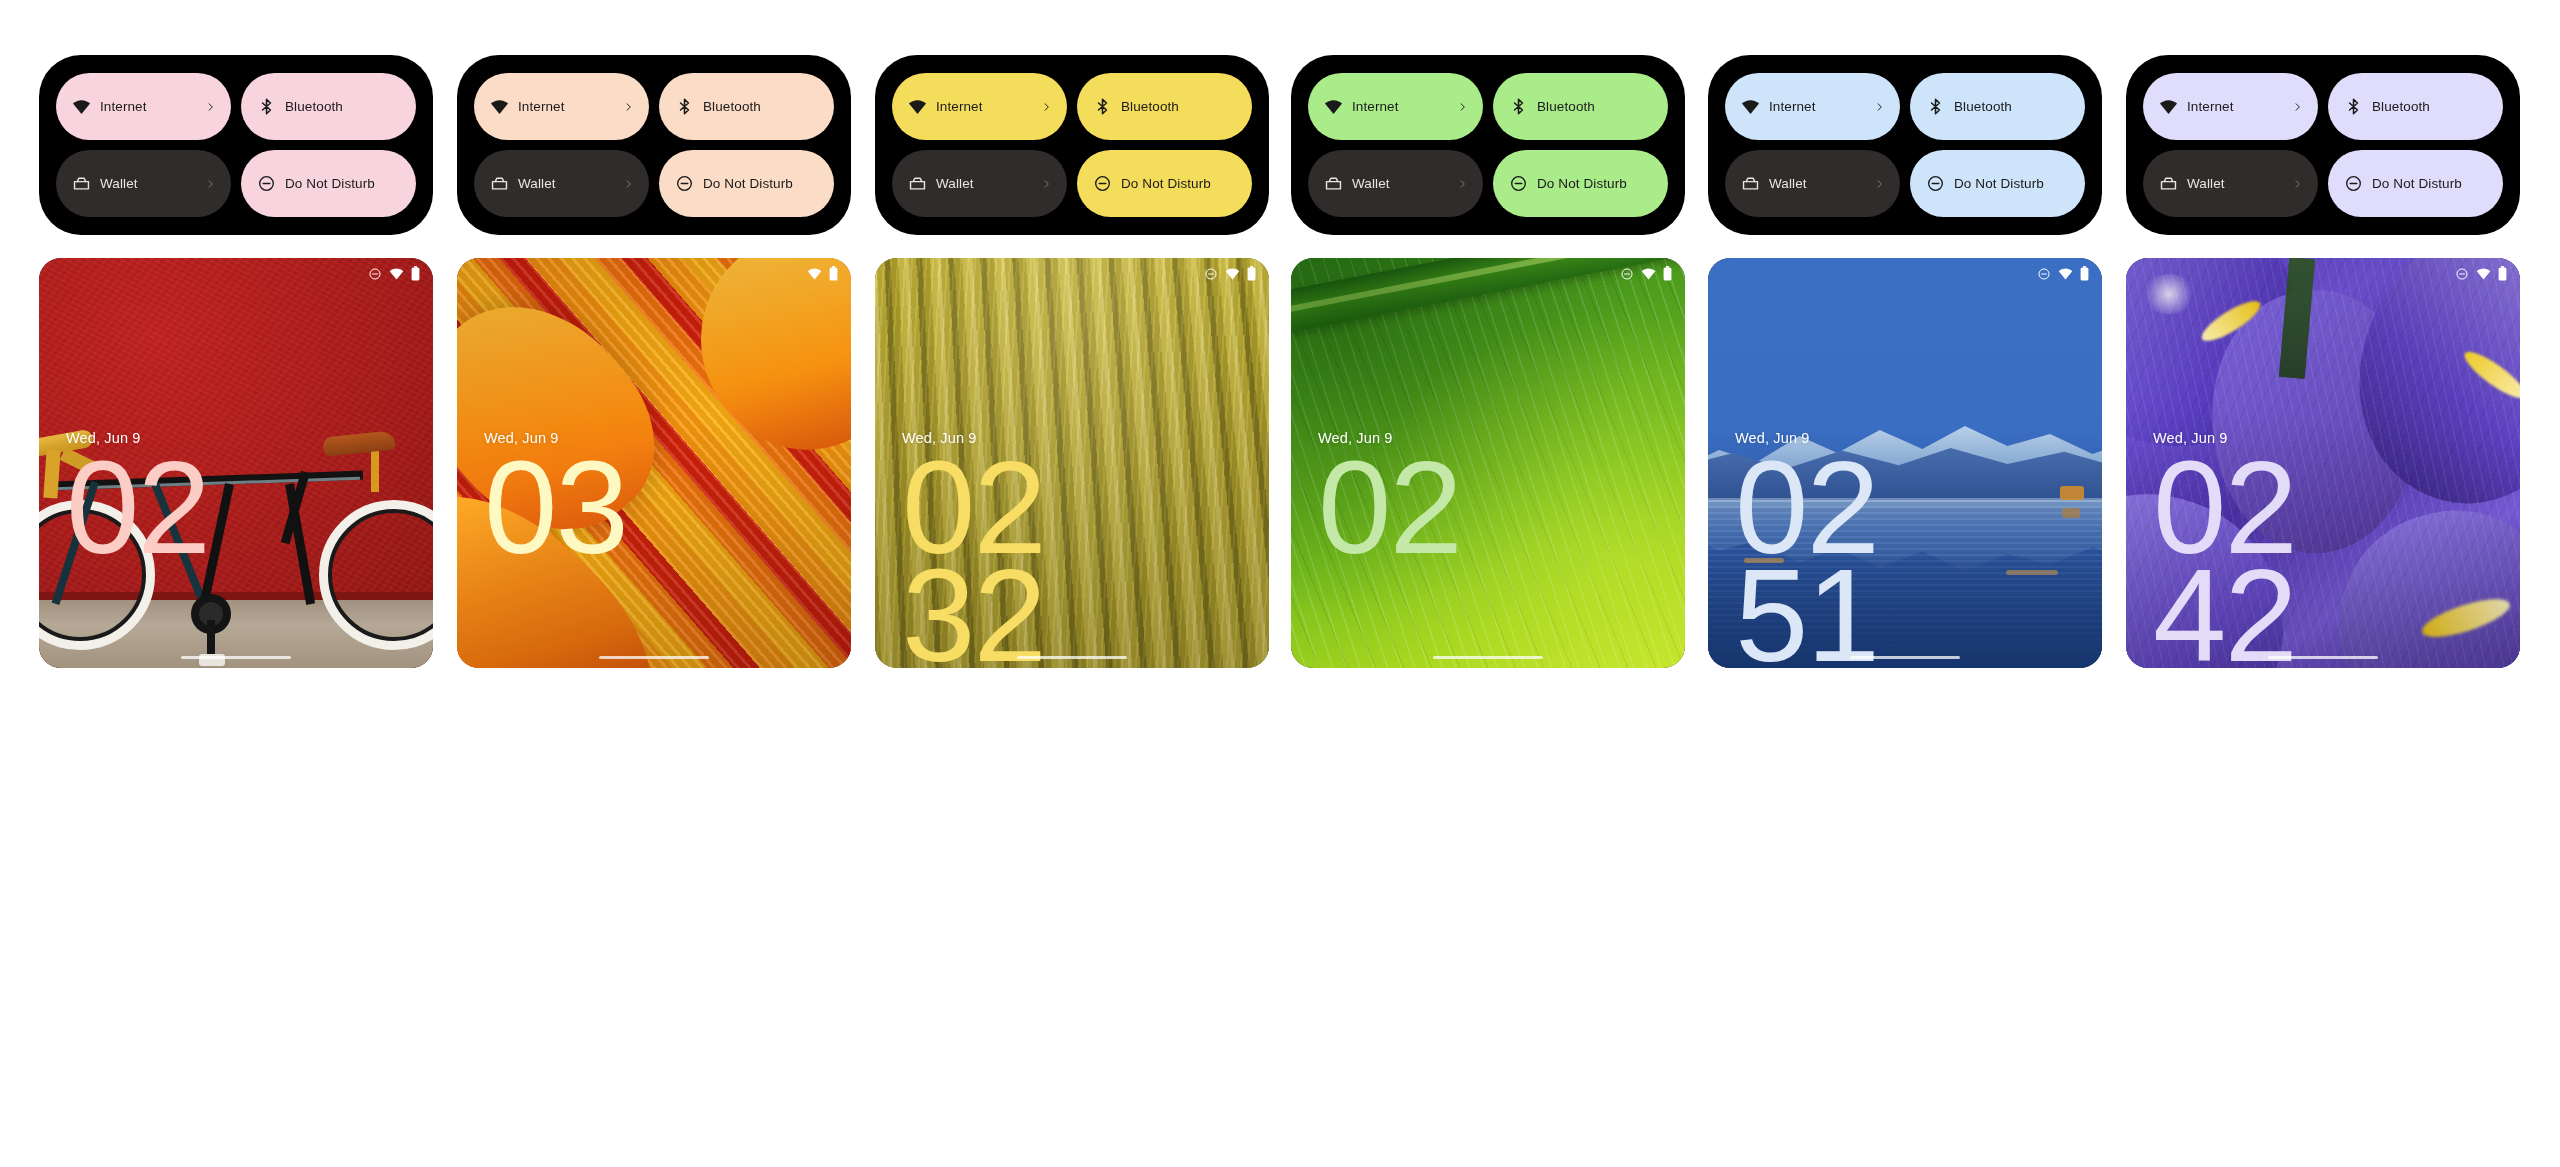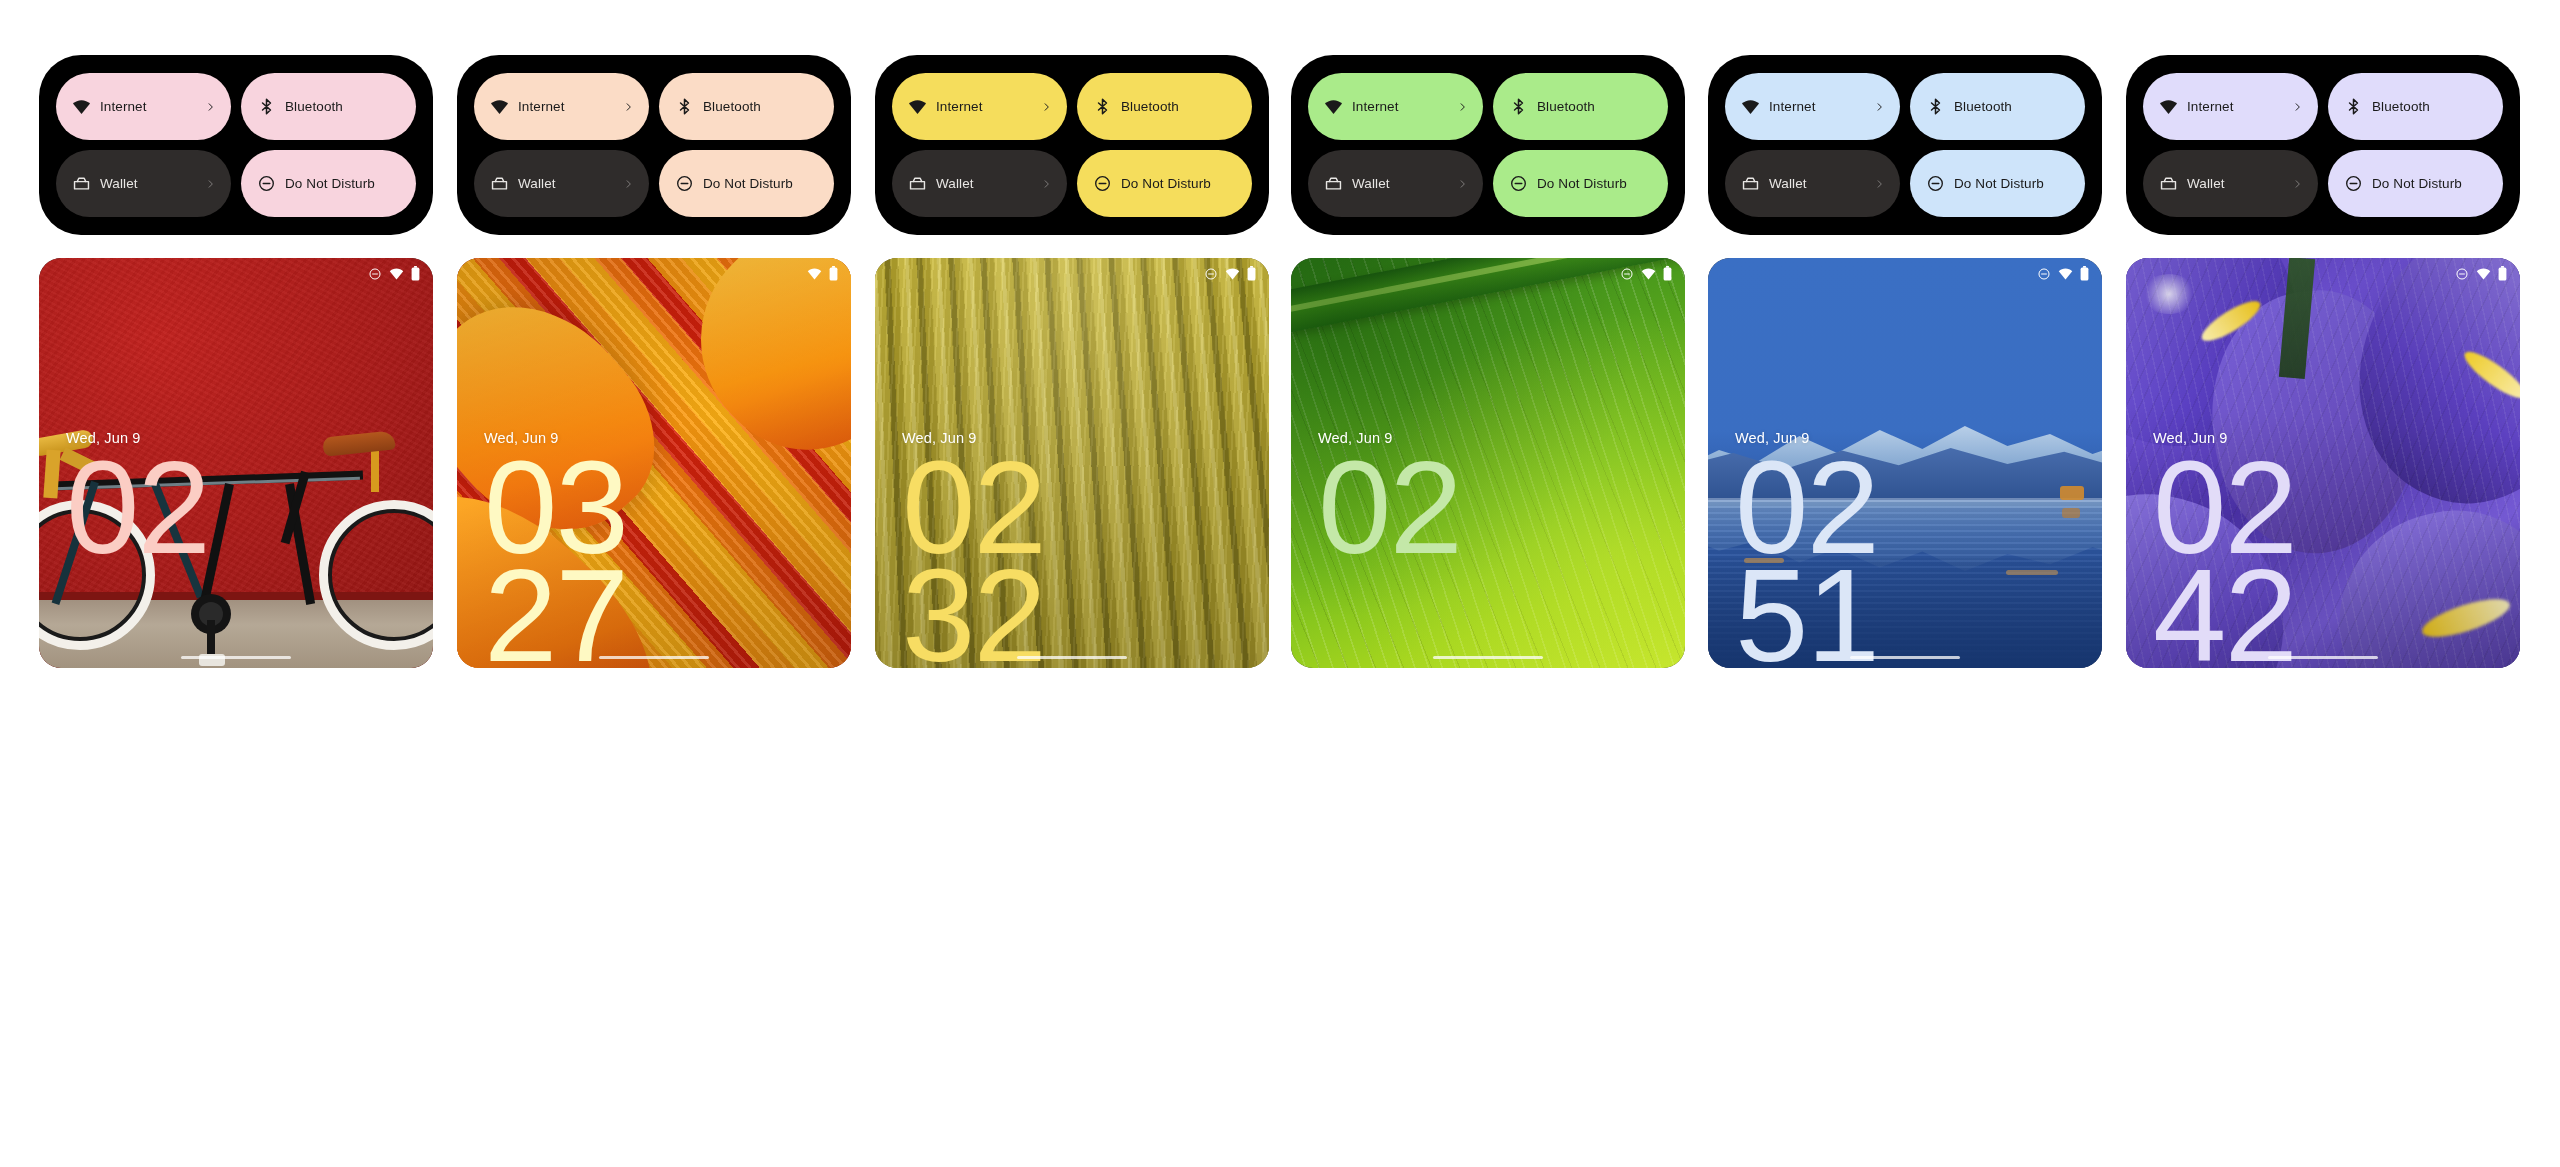--- a/index.html
+++ b/index.html
@@ -347,21 +347,20 @@
           <span class="sb-ico">
        <svg width="9" height="15" viewBox="0 0 9 15">
               <rect x="3" y="0" width="3" height="1.8" rx="0.5" fill="#ffffff"></rect>
               <rect x="0.6" y="1.6" width="7.8" height="13" rx="1.6" fill="#ffffff"></rect>
             </svg>
      </span>
         </div>
       <div class="ls-date" style="color:#ffffff;">Wed, Jun 9</div>
       <div class="ls-clock" style="color:#fef9c3;">
         <span>03</span>
-        <span>27</span>
       </div>
       <div class="home-ind"></div>
     </div>
     </div>
     <div class="column" style="left: 875px;">
     <div class="qs-panel">
       <div class="qs-row">
         <div class="qs-tile " style="background:#f5dd5c;">
       <span class="qs-ico">
               <svg viewBox="0 0 24 24">

